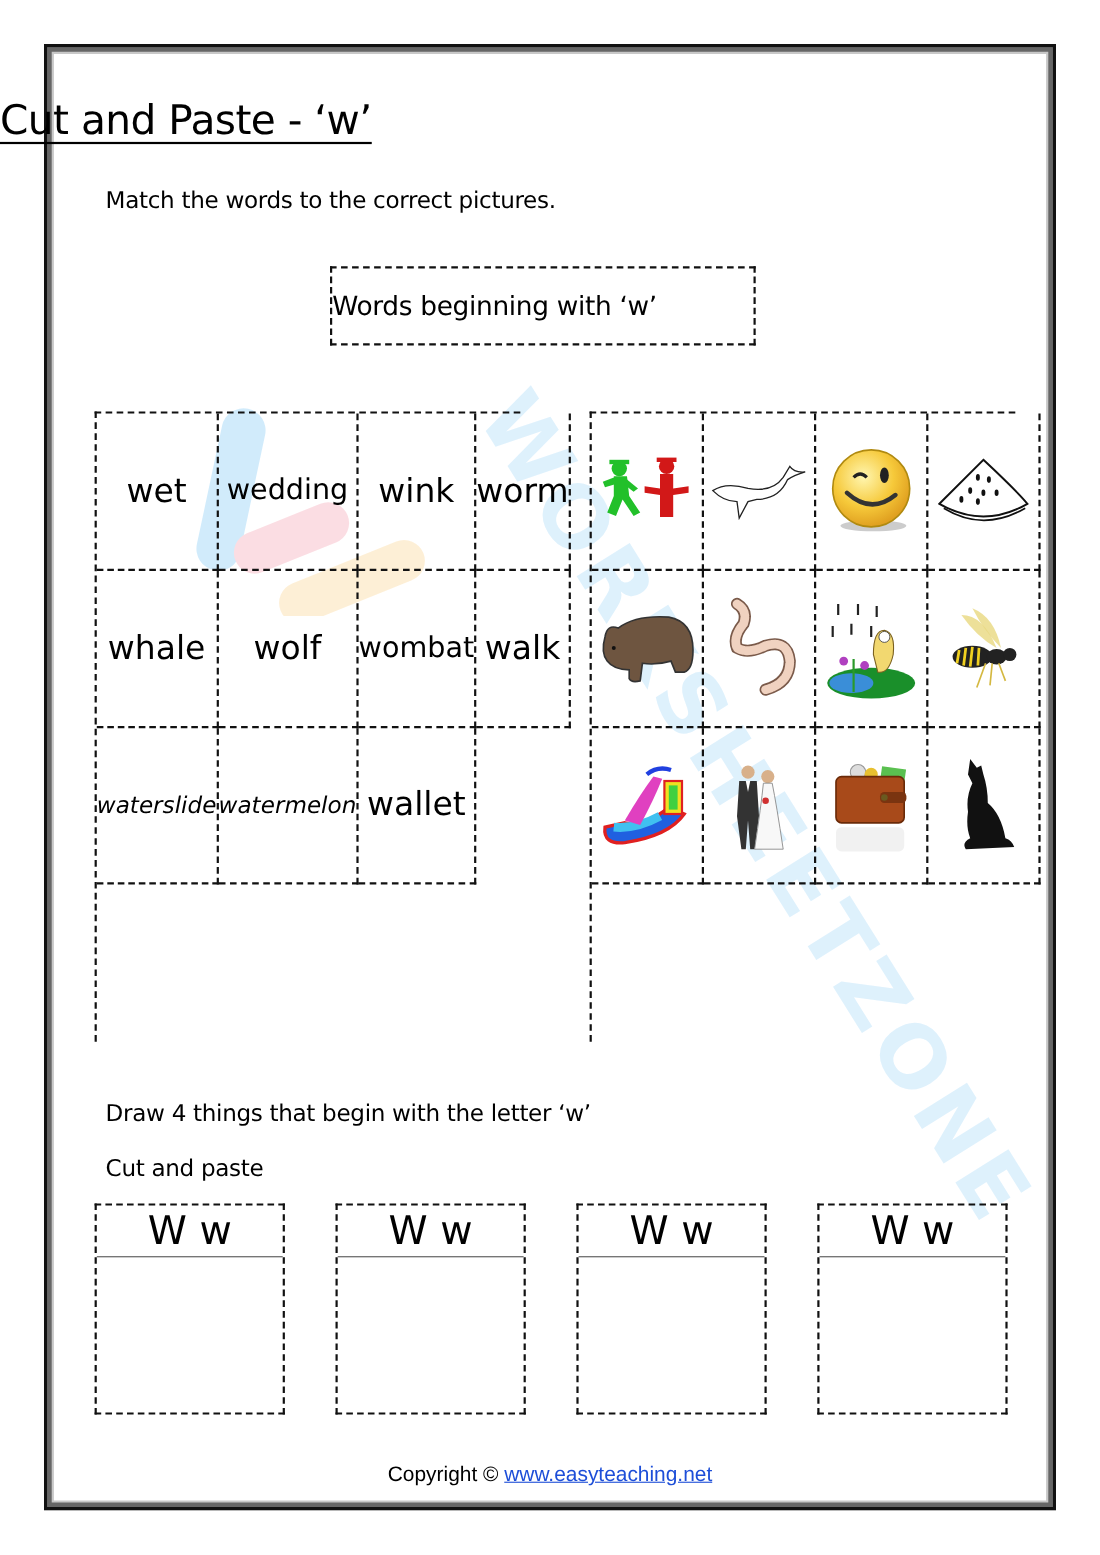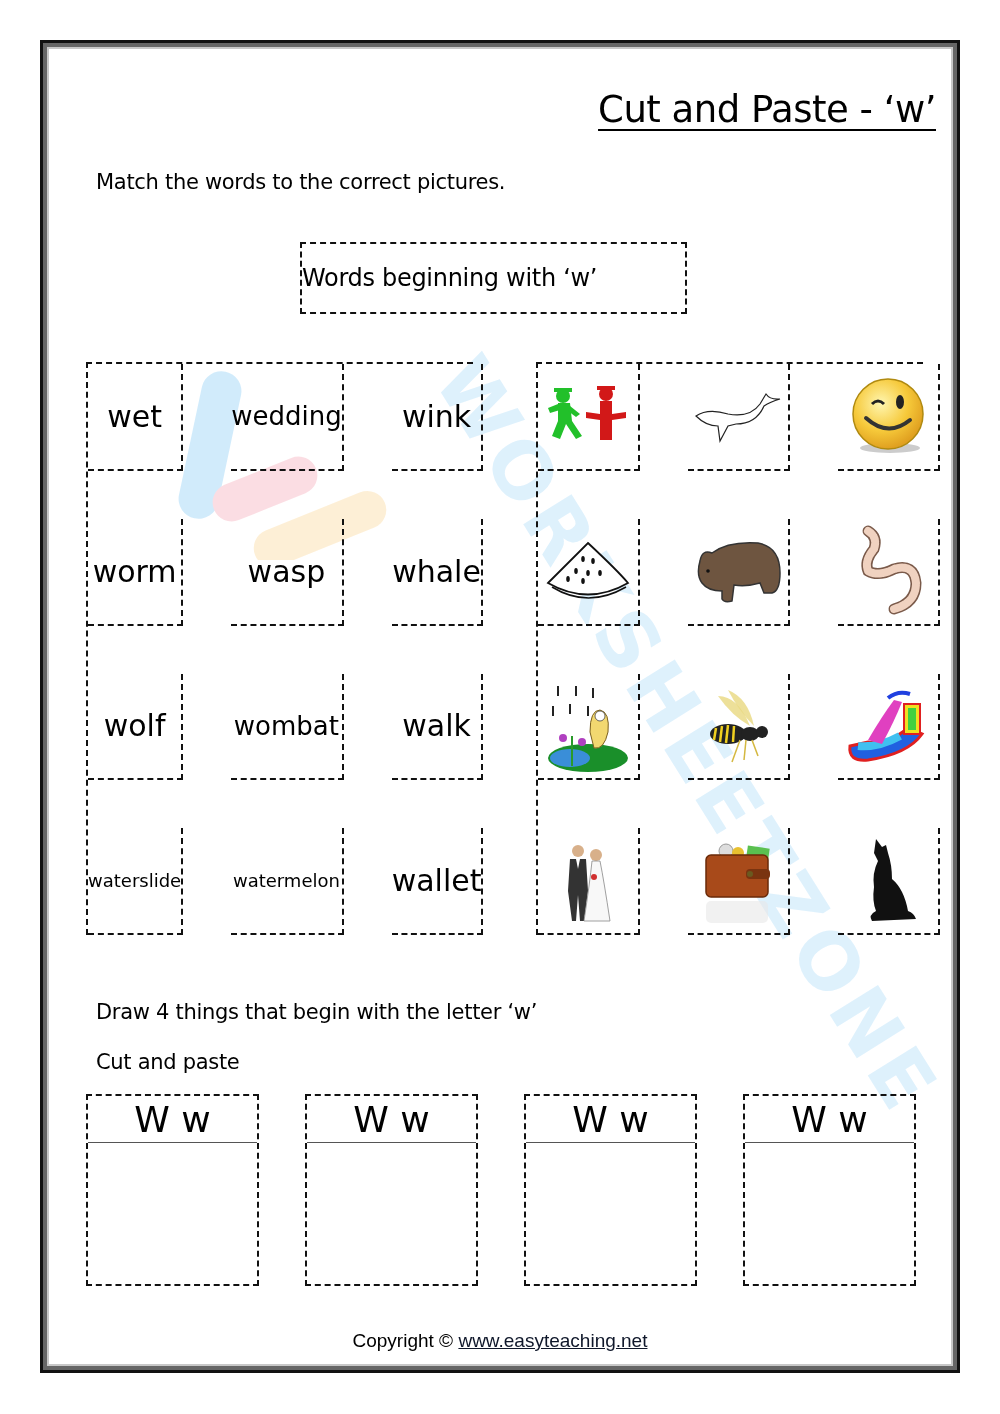--- a/index.html
+++ b/index.html
@@ -1,43 +1,43 @@
 <!DOCTYPE html>
 <html><head>
 <meta charset="utf-8">
 <style>
   html, body { margin: 0; padding: 0; background: #ffffff; }
   body { width: 1000px; height: 1414px; position: relative; overflow: hidden;
          font-family: "DejaVu Sans", sans-serif; color: #000; }
   .frame { position: absolute; left: 40px; top: 40px; width: 920px; height: 1333px;
            box-sizing: border-box; border: 3px solid #111;
            box-shadow: inset 0 0 0 4px #666, inset 0 0 0 6px #c8c8c8; background: #fff; }
-  .title { position: absolute; left: 0; width: 936px; top: 88px; text-align: right;
+  .title { position: absolute; left: 0; width: 936px; top: 88px; text-align: left;
            font-size: 37px; letter-spacing: -0.5px; }
   .title span { text-decoration: underline; text-decoration-thickness: 2px; text-underline-offset: 7px; }
   .instr { position: absolute; left: 96px; font-size: 21px; letter-spacing: -0.3px; }
   .wordbox { position: absolute; left: 300px; top: 242px; width: 387px; height: 72px;
              box-sizing: border-box; border: 2px dashed #111; display: flex;
              align-items: center; justify-content: flex-start; font-size: 24px; letter-spacing: -0.3px; }
-  .grid { position: absolute; top: 362px; width: 387px; height: 573px;
-          display: grid; grid-template-columns: repeat(3, 1fr); grid-template-rows: repeat(4, 1fr);
-          box-sizing: border-box; border-top: 2px dashed #111; border-left: 2px dashed #111; gap: 48px; }
+  .grid { position: absolute; top: 374px; width: 387px; height: 573px;
+          display: grid; grid-template-columns: repeat(4, 1fr); grid-template-rows: repeat(4, 1fr);
+          box-sizing: border-box; border-top: 2px dashed #111; border-left: 2px dashed #111; }
   .cell { border-right: 2px dashed #111; border-bottom: 2px dashed #111; display: flex;
           align-items: center; justify-content: center; position: relative; }
   .cell.word .w { font-size: 30px; }
   .cell.word .w.md { font-size: 26px; }
-  .cell.word .w.sm { font-size: 18px; }
+  .cell.word .w.sm { font-size: 21px; font-style: italic; }
   .cell svg { width: 100px; height: 100px; }
   .drawbox { position: absolute; top: 1094px; width: 173px; height: 192px; box-sizing: border-box;
              border: 2px dashed #111; }
   .drawbox .hd { height: 46px; border-bottom: 1px solid #555; display: flex; align-items: center;
                  justify-content: center; font-size: 36px; }
   .copyright { position: absolute; left: 0; width: 1000px; top: 1330px; text-align: center;
                font-family: "Liberation Sans", sans-serif; font-size: 19px; }
-  .copyright a { color: #0f172a; text-decoration: underline; }
+  .copyright a { color: #1d4ed8; text-decoration: underline; }
   .wm { position: absolute; pointer-events: none; opacity: 0.35; }
 </style>
 </head>
 <body>
 
 <div class="frame"></div>
 
 <svg class="wm" style="left:150px;top:360px" width="260" height="200" viewBox="0 0 260 200">
   <rect x="40" y="10" width="40" height="150" rx="20" fill="#7ec8f5" transform="rotate(12 60 85)"></rect>
   <rect x="60" y="110" width="110" height="38" rx="19" fill="#f5a0b0" transform="rotate(-22 115 129)"></rect>
@@ -57,23 +57,20 @@
       <span class="w">wet</span>
     </div>
   <div class="cell word">
       <span class="w md">wedding</span>
     </div>
   <div class="cell word">
       <span class="w">wink</span>
     </div>
   <div class="cell word">
       <span class="w">worm</span>
-    </div>
-  <div class="cell word">
-      <span class="w">wasp</span>
     </div>
   <div class="cell word">
       <span class="w">whale</span>
     </div>
   <div class="cell word">
       <span class="w">wolf</span>
     </div>
   <div class="cell word">
       <span class="w md">wombat</span>
     </div>

